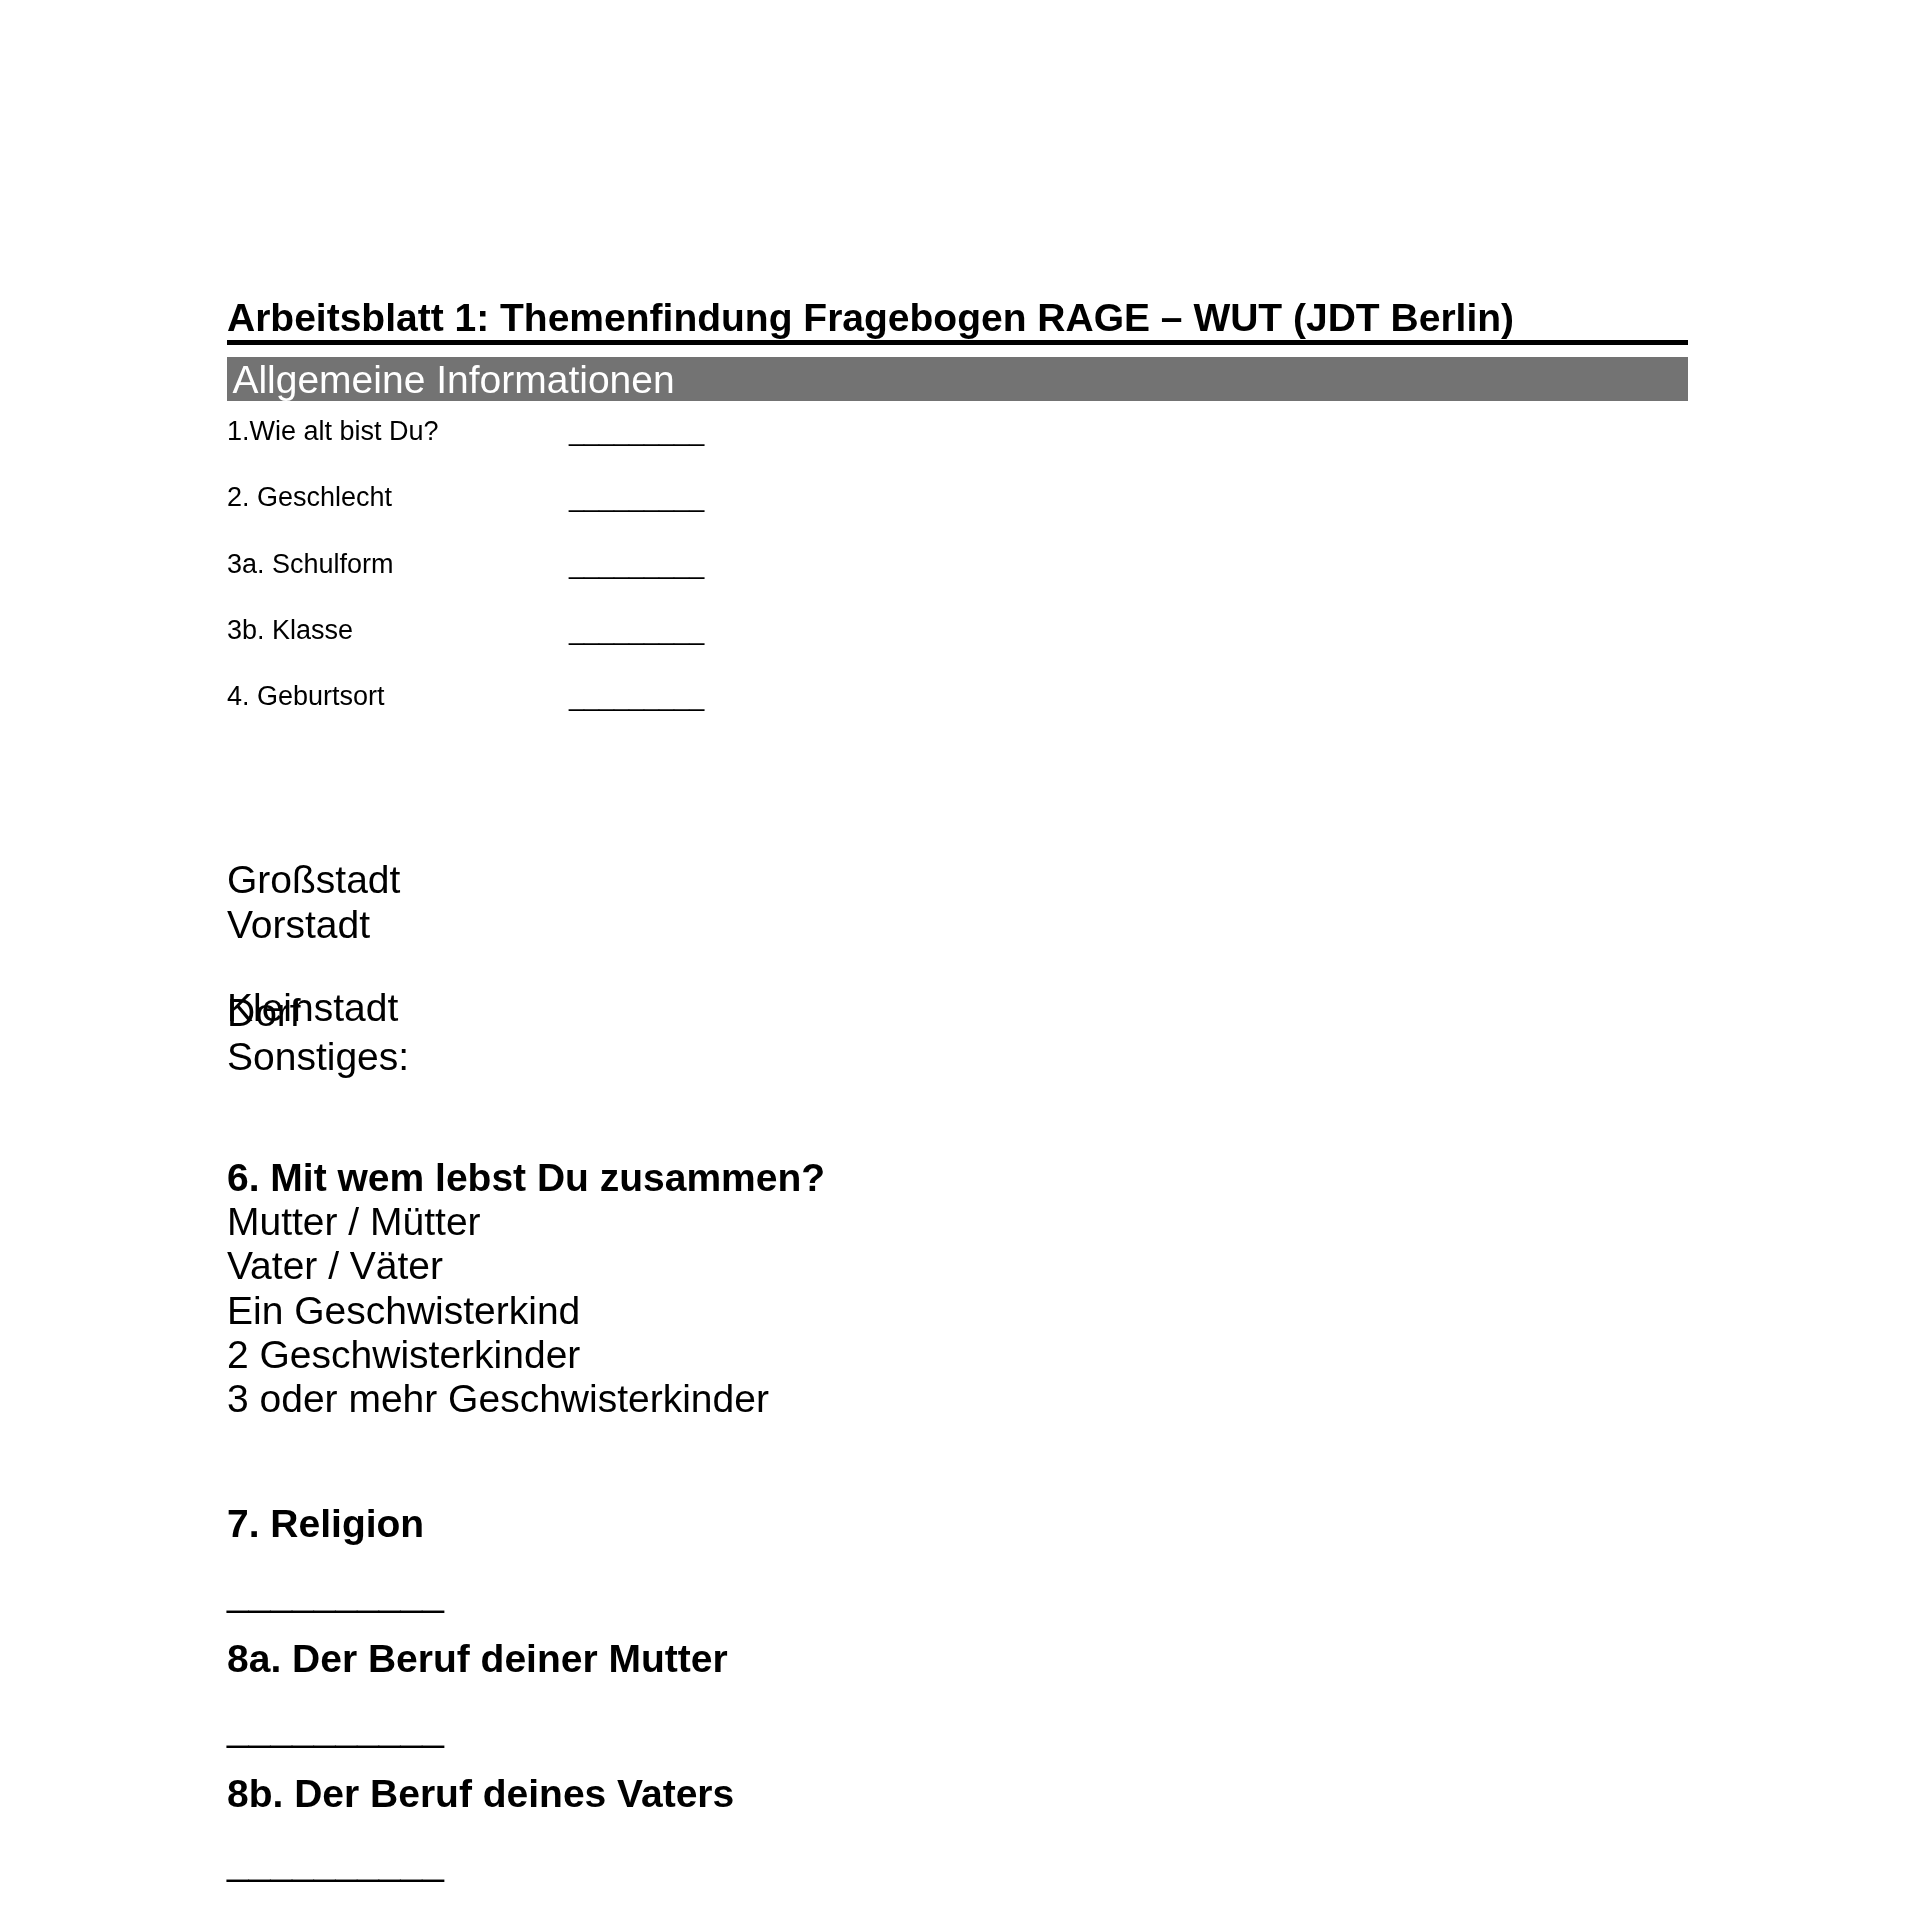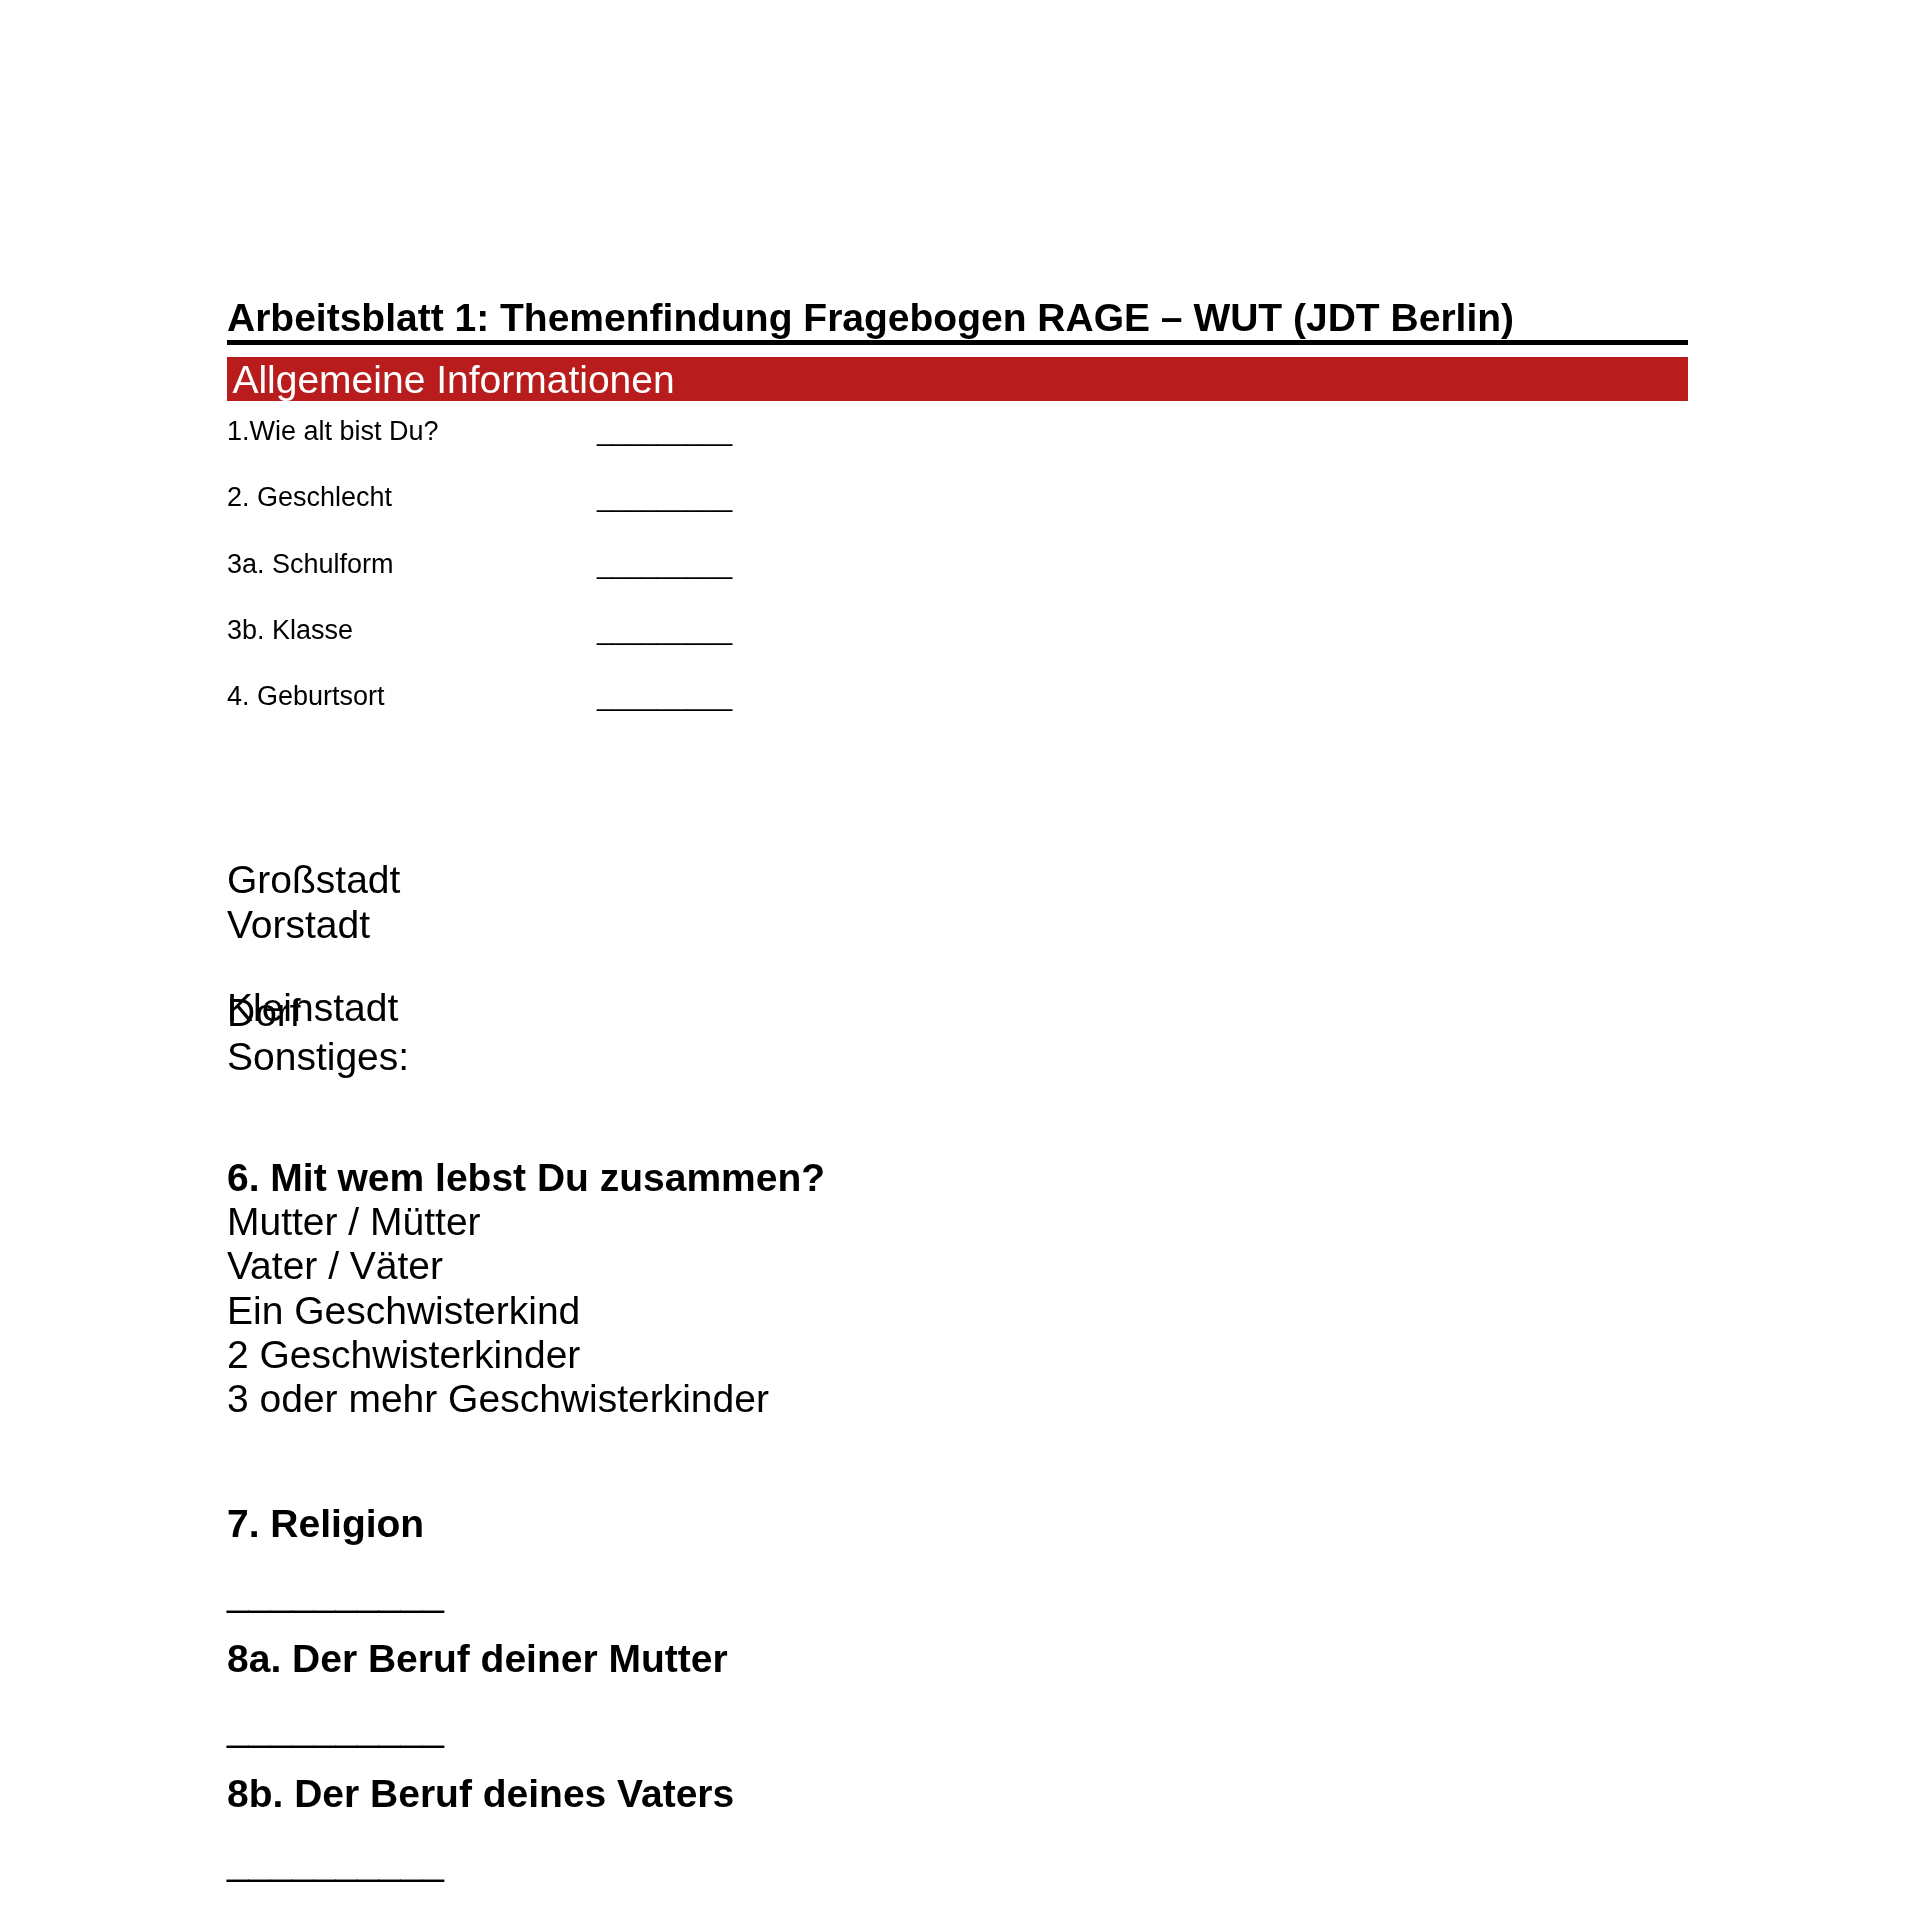--- a/index.html
+++ b/index.html
@@ -24,33 +24,32 @@
   .title-rule{
     position:absolute;
     left:227px;top:340px;
     width:1461px;height:4.6px;
     background:#000000;
   }
   .banner{
     position:absolute;
     left:227px;top:357px;
     width:1461px;height:44px;
-    background:#b91c1c;
+    background:#737373;
     box-sizing:border-box;
     padding:2.7px 0 0 5.4px;
     color:#ffffff;
     font-size:39px;
     line-height:39px;
     white-space:pre;
   }
   .blank-inline{
     position:absolute;
     left:342px;top:0;
     white-space:pre;
-    margin-left:28px;
   }
   .qrow{position:absolute;left:227px;width:1461px;height:46px;font-size:27px;line-height:39px;white-space:pre;}
   .qrow .qlabel{position:absolute;left:0;top:0;white-space:pre;}
 </style>
 </head>
 <body>
 
 <div class="page">
 
   <div class="line bold" style="top:298px;">Arbeitsblatt 1: Themenfindung Fragebogen RAGE – WUT (JDT Berlin)</div>

